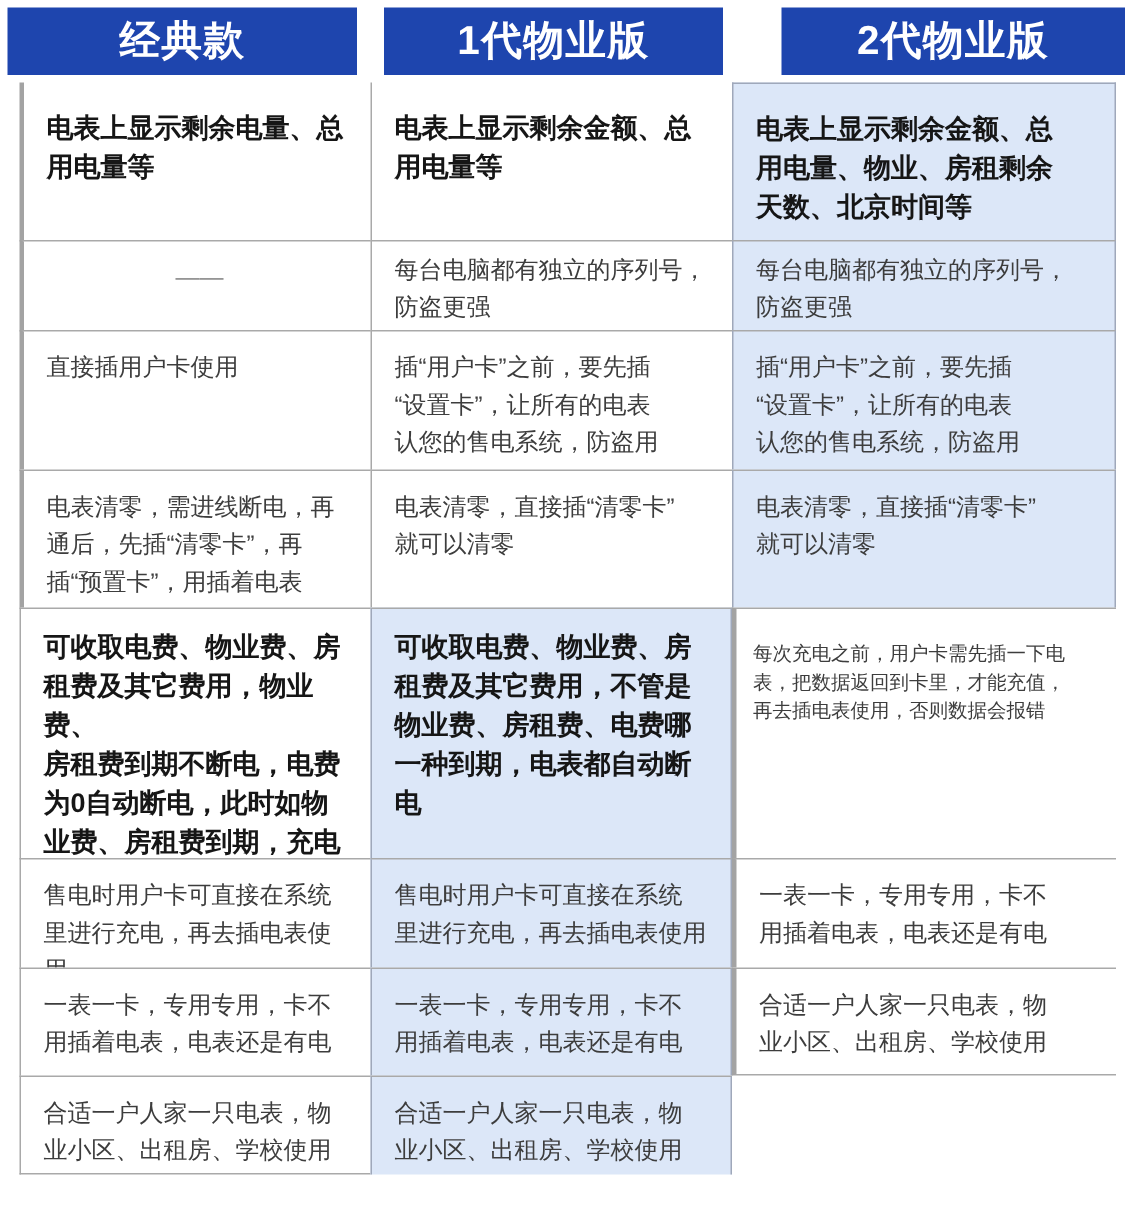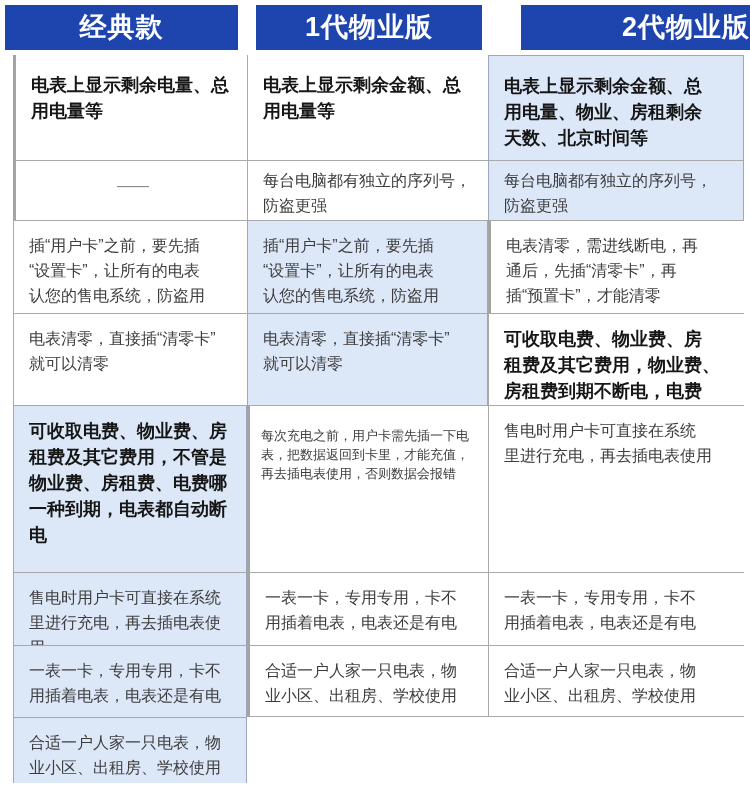--- a/index.html
+++ b/index.html
@@ -25,21 +25,21 @@
     font-size:27px;
     letter-spacing:1px;
     text-align:center;
     line-height:45px;
     height:45px;
     white-space:nowrap;
     overflow:hidden;
   }
   .hc0 { width:242px; margin-right:5px; }
   .hc1 { width:234px; margin-right:26px; }
-  .hc2 { width:238px;text-align:right; }
+  .hc2 { width:238px; }
   
   .grid {
     display:grid;
     grid-template-columns:234px 241px 256px;
     grid-template-rows:105px 60px 93px 92px 167px 73px 72px 66px;
     margin:5px 0 0 13px;
     width:731px;
   }
   .cell {
     font-size:16px;
@@ -114,30 +114,31 @@
     <div class="cell r0 c2 emph">电表上显示剩余金额、总
 用电量、物业、房租剩余
 天数、北京时间等</div>
 
     <div class="cell r1 c0 dash">——</div>
     <div class="cell r1 c1">每台电脑都有独立的序列号，
 防盗更强</div>
     <div class="cell r1 c2">每台电脑都有独立的序列号，
 防盗更强</div>
 
+    <div class="cell r2 c0">直接插用户卡使用</div>
     <div class="cell r2 c1">插“用户卡”之前，要先插
 “设置卡”，让所有的电表
 认您的售电系统，防盗用</div>
     <div class="cell r2 c2">插“用户卡”之前，要先插
 “设置卡”，让所有的电表
 认您的售电系统，防盗用</div>
 
     <div class="cell r3 c0">电表清零，需进线断电，再
 通后，先插“清零卡”，再
-插“预置卡”，才能清零</div>
+插“预置卡”，用插着电表</div>
     <div class="cell r3 c1">电表清零，直接插“清零卡”
 就可以清零</div>
     <div class="cell r3 c2">电表清零，直接插“清零卡”
 就可以清零</div>
 
     <div class="cell r4 c1 emph">可收取电费、物业费、房
 租费及其它费用，物业费、
 房租费到期不断电，电费
 为0自动断电，此时如物
 业费、房租费到期，充电

